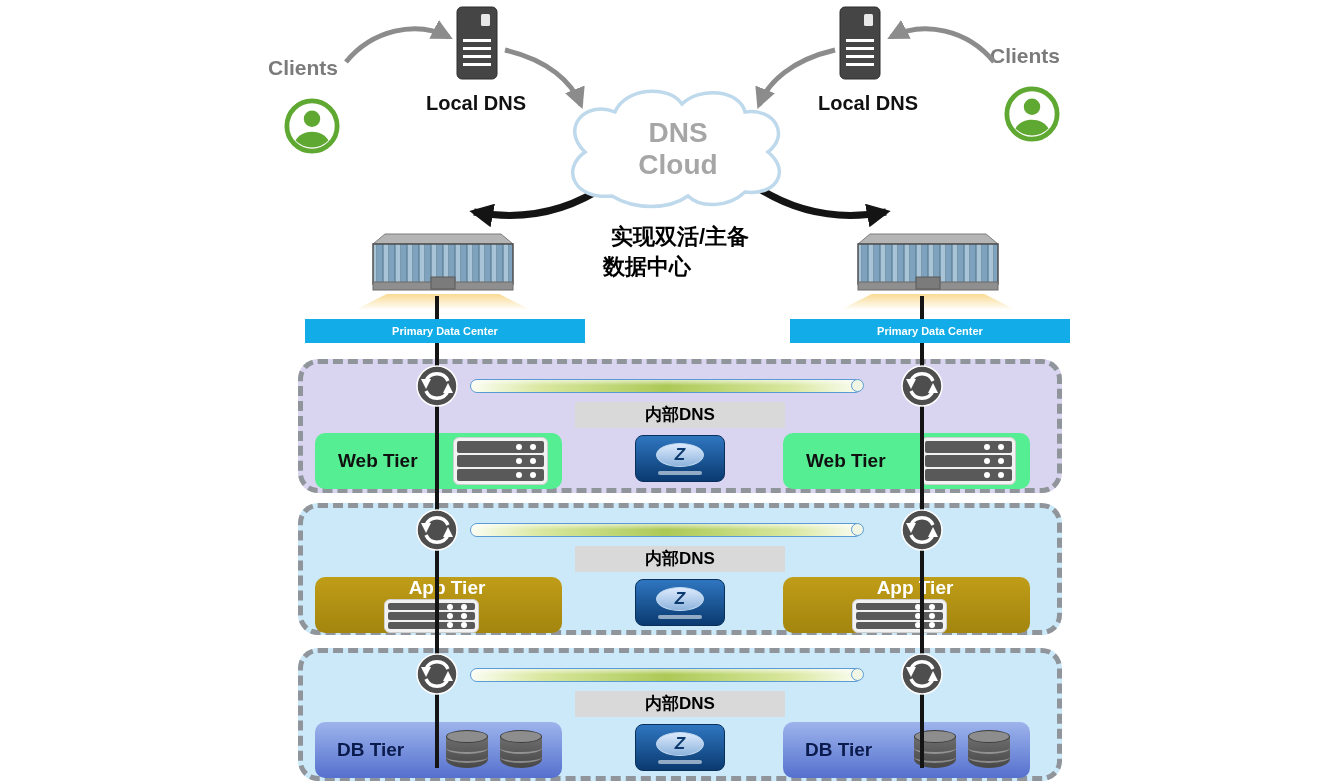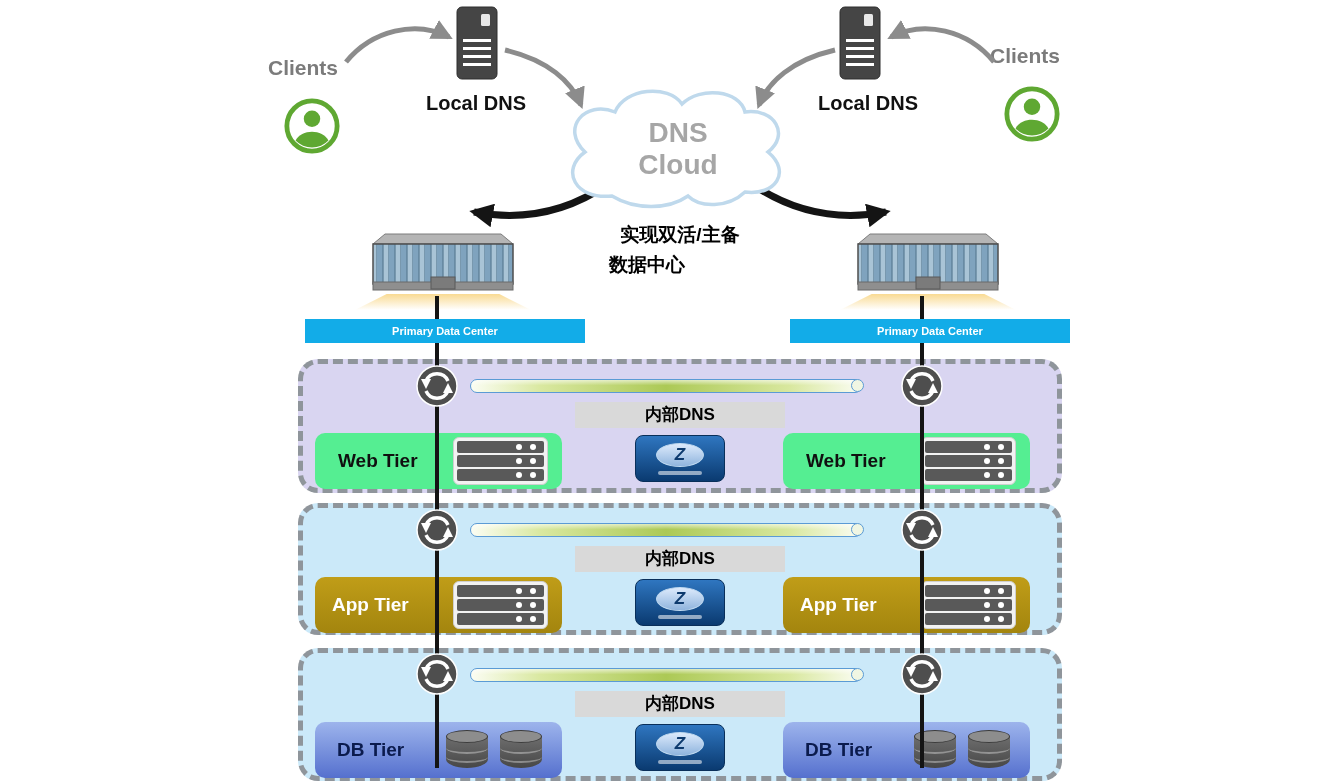--- a/index.html
+++ b/index.html
@@ -2,21 +2,21 @@
 <html><head>
 <meta charset="utf-8">
 <style>
   * { margin:0; padding:0; box-sizing:border-box; }
   body { background:#ffffff; font-family:"Liberation Sans", sans-serif; }
   .canvas { position:relative; width:1338px; height:783px; background:#fff; overflow:hidden; }
 
   .label { position:absolute; font-weight:bold; white-space:nowrap; }
   .clients { font-size:21px; color:#7b7b7b; }
   .localdns { font-size:20px; color:#111; text-align:center; }
-  .caption { font-size:19px; color:#000; text-align:center; }
+  .caption { font-size:22px; color:#000; text-align:center; }
 
   .banner { position:absolute; top:319px; width:280px; height:24px; background:#12ACE8;
             color:#fff; font-weight:bold; font-size:11px; text-align:center; line-height:24px;
             z-index:45; }
 
   .icon-wrap { position:absolute; z-index:20; }
   .dc-glow { position:absolute; width:176px; height:16px; z-index:15;
              background:linear-gradient(to bottom, rgba(247,206,110,.75), rgba(247,206,110,0));
              clip-path:polygon(18% 0, 82% 0, 100% 100%, 0 100%); }
 
@@ -35,21 +35,21 @@
 
   .dns-label { position:absolute; left:272px; top:38px; width:210px; height:26px;
                background:#D9D9D9; color:#000; font-weight:bold; font-size:17px;
                text-align:center; line-height:26px; }
 
   .tier-box { position:absolute; top:69px; width:247px; height:56px; border-radius:10px;
               display:flex; align-items:center; }
   .box-label { font-weight:bold; font-size:19px; margin-left:17px; flex:1; }
   .box-web { background:#55EE92; }
   .box-web .box-label { color:#101010;margin-left:23px; }
-  .box-app { background:linear-gradient(#C09D18, #A3850E); }
+  .box-app { background:linear-gradient(#C09D18, #A3850E);flex-direction:column; }
   .box-app .box-label { color:#ffffff; }
   .box-db  { background:linear-gradient(to bottom, #9DB4EC, #5570CE); }
   .box-db .box-label { color:#0b1b4d;margin-left:22px; }
 
   
   .rack { width:95px; height:48px; background:#f2f2f2; border:1px solid #cfcfcf; border-radius:6px;
           display:flex; flex-direction:column; gap:2px; padding:3px; margin-right:14px; }
   .rack-row { flex:1; background:#595959; border-radius:2px; position:relative; }
   .rack-row::before, .rack-row::after { content:""; position:absolute; top:50%; transform:translateY(-50%);
           width:6px; height:6px; border-radius:50%; background:#fff; }

